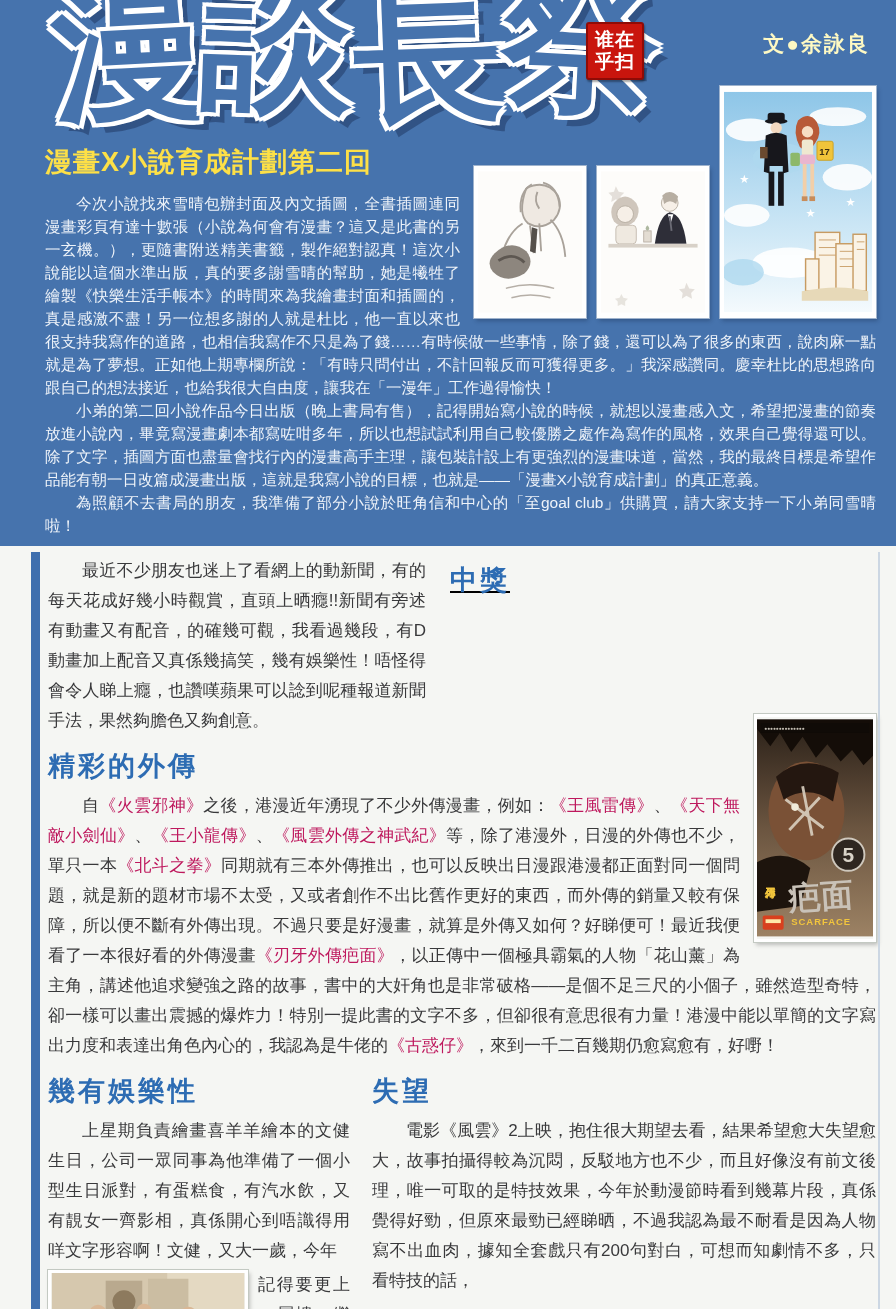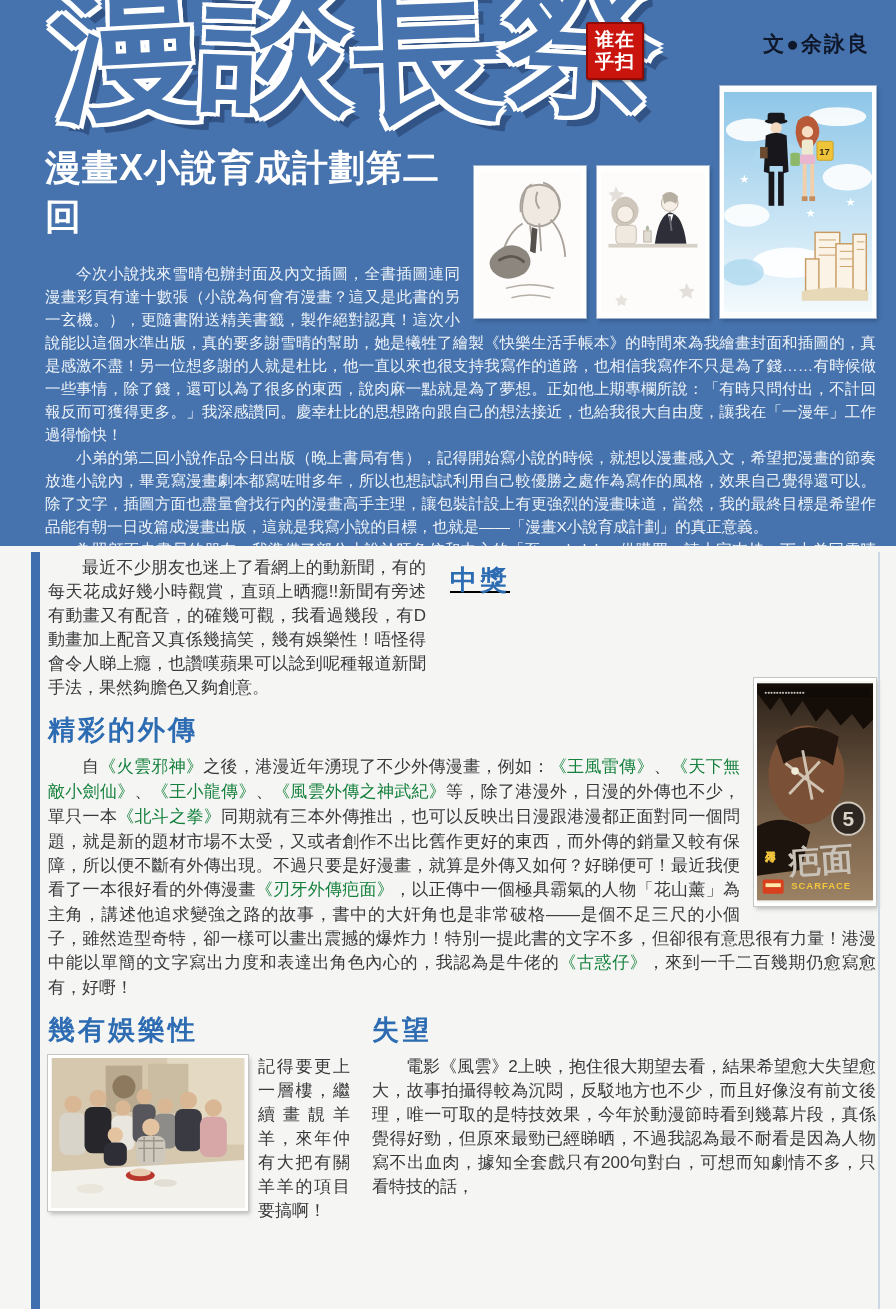--- a/index.html
+++ b/index.html
@@ -16,46 +16,46 @@
       -4px 0 0 #fff,4px 0 0 #fff,0 -4px 0 #fff,0 4px 0 #fff,9px 10px 0 rgba(25,45,85,.45); }
   .logo-char:nth-child(1){ transform:rotate(-3deg) translateY(6px); }
   .logo-char:nth-child(2){ transform:rotate(2deg) translateY(-4px); }
   .logo-char:nth-child(3){ transform:rotate(-2deg) translateY(8px); }
   .logo-char:nth-child(4){ transform:rotate(3deg) translateY(-2px); font-size:158px; }
   .badge { position:absolute; left:586px; top:22px; width:58px; height:58px;
     background:#c9150d; border:2px solid #8f0b06; border-radius:3px;
     display:flex; flex-direction:column; align-items:center; justify-content:center;
     box-shadow:1px 2px 2px rgba(0,0,0,.35); }
   .badge span { color:#fff; font-weight:bold; font-size:19px; line-height:22px; letter-spacing:1px; }
-  .byline { position:absolute; right:26px; top:30px; color:#0f172a; font-size:21px;
+  .byline { position:absolute; right:26px; top:30px; color:#fef9c3; font-size:21px;
     font-weight:bold; letter-spacing:2px; }
 
   .lead-article { position:absolute; left:45px; right:20px; top:144px; color:#eef3f9; }
-  .lead-article h1 { font-size:36px; font-weight:bold; letter-spacing:1px; margin-bottom:20px; color:#ffffff; }
+  .lead-article h1 { font-size:27px; font-weight:bold; letter-spacing:1px; margin-bottom:12px; color:#fde047; }
   .lead-article p { font-size:15.5px; line-height:23px; text-align:justify; text-indent:2em; }
   .lead-article p.address { text-indent:0; }
   .art-float { float:right; margin:-58px 0 6px 14px; display:flex; align-items:flex-end; gap:11px; }
   .panel { background:#fff; border:4px solid #fff; box-shadow:0 0 0 1px #9fb3cd, 2px 3px 4px rgba(20,40,75,.35); }
 
   
   .content { position:relative; width:896px; padding:10px 20px 0 48px; background:#f5f6f3; }
   .left-rule { position:absolute; left:31px; top:8px; width:9px; height:740px; background:#3f6fae; height:1286px; max-height:1286px; }
   .left-rule { height:1286px; top:6px; }
   .faint-right-rule { position:absolute; right:16px; top:6px; width:2px; height:1286px; background:#ccd7e3; }
   h2.sec { font-size:27px; font-weight:bold; color:#2d6cb3; letter-spacing:3px; margin:6px 0 7px; }
-  .content p { font-size:17px; line-height:24px; color:#39393b; text-align:justify; text-indent:2em; }
+  .content p { font-size:17px; line-height:30px; color:#39393b; text-align:justify; text-indent:2em; }
   .row { display:flex; }
   .row1 .colL { width:378px; margin-right:24px; }
   .row1 .colR { width:426px;text-decoration:underline; }
   .row2 .colL { width:302px; margin-right:22px; }
   .row2 .colR { width:504px; }
   .sec-block { margin-bottom:6px; }
   .gaiden-wrap { margin-top:2px; }
   .scar-float { float:right; margin:-34px 0 4px 14px; }
-  .hl { color:#15803d;font-family:Liberation Mono, monospace; }
+  .hl { color:#be185d; }
   .photo-row { display:flex; margin-top:4px; gap:10px; }
   .photo-frame { border:3px solid #fff; box-shadow:0 0 0 1px #c3c9c2, 2px 3px 4px rgba(60,60,60,.3); flex:0 0 auto; }
   .wrap-text { flex:1; }
   .wrap-text p { text-indent:0; }
 </style>
 </head>
 <body>
 
 <div class="page">
 
@@ -231,20 +231,21 @@
           <rect x="9" y="210" width="16" height="4" fill="#ffe9a8"></rect>
         </svg>
       </div>
       <h2 class="sec">精彩的外傳</h2>
       <p><span>自</span><span class="hl">《火雲邪神》</span><span>之後，港漫近年湧現了不少外傳漫畫，例如：</span><span class="hl">《王風雷傳》</span><span>、</span><span class="hl">《天下無敵小劍仙》</span><span>、</span><span class="hl">《王小龍傳》</span><span>、</span><span class="hl">《風雲外傳之神武紀》</span><span>等，除了港漫外，日漫的外傳也不少，單只一本</span><span class="hl">《北斗之拳》</span><span>同期就有三本外傳推出，也可以反映出日漫跟港漫都正面對同一個問題，就是新的題材市場不太受，又或者創作不出比舊作更好的東西，而外傳的銷量又較有保障，所以便不斷有外傳出現。不過只要是好漫畫，就算是外傳又如何？好睇便可！最近我便看了一本很好看的外傳漫畫</span><span class="hl">《刃牙外傳疤面》</span><span>，以正傳中一個極具霸氣的人物「花山薰」為主角，講述他追求變強之路的故事，書中的大奸角也是非常破格——是個不足三尺的小個子，雖然造型奇特，卻一樣可以畫出震撼的爆炸力！特別一提此書的文字不多，但卻很有意思很有力量！港漫中能以單簡的文字寫出力度和表達出角色內心的，我認為是牛佬的</span><span class="hl">《古惑仔》</span><span>，來到一千二百幾期仍愈寫愈有，好嘢！</span></p>
     </section>
 
     <div class="row row2">
       <section class="colL sec-block">
         <h2 class="sec">幾有娛樂性</h2>
+        <p>上星期負責繪畫喜羊羊繪本的文健生日，公司一眾同事為他準備了一個小型生日派對，有蛋糕食，有汽水飲，又有靚女一齊影相，真係開心到唔識得用咩文字形容啊！文健，又大一歲，今年</p>
         <div class="photo-row">
           <svg class="photo-frame" width="200" height="156" viewBox="0 0 200 156">
             <rect width="200" height="156" fill="#d6c8ae"></rect>
             <rect x="120" y="0" width="80" height="90" fill="#e4d9c2"></rect>
             <rect x="56" y="8" width="38" height="48" fill="#b9a98e"></rect>
             <rect x="100" y="6" width="42" height="52" fill="#cbbda2"></rect>
             <circle cx="75" cy="30" r="12" fill="#8d7a5e"></circle>
             <g>
               <g>
                   <circle cx="22" cy="48" r="9" fill="#d9b795"></circle>

